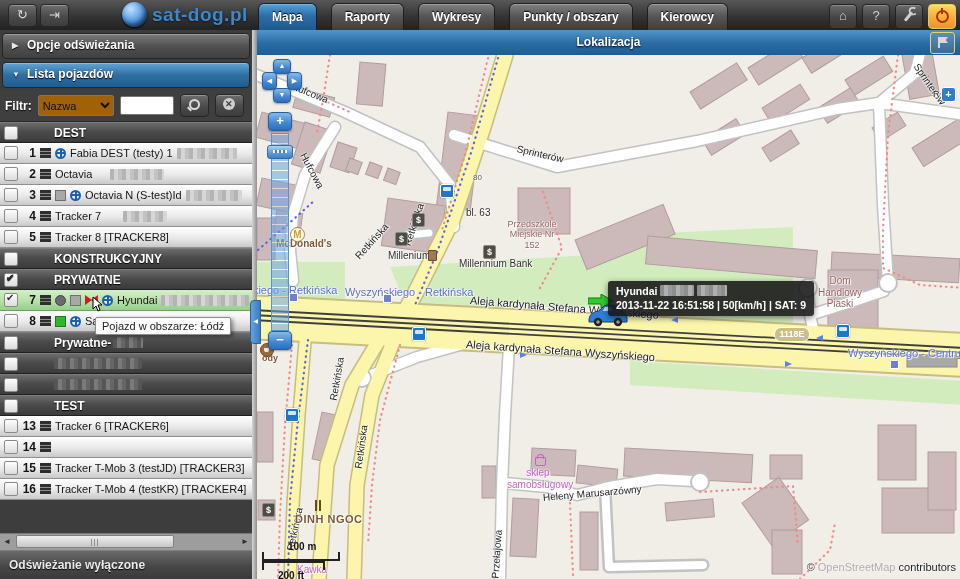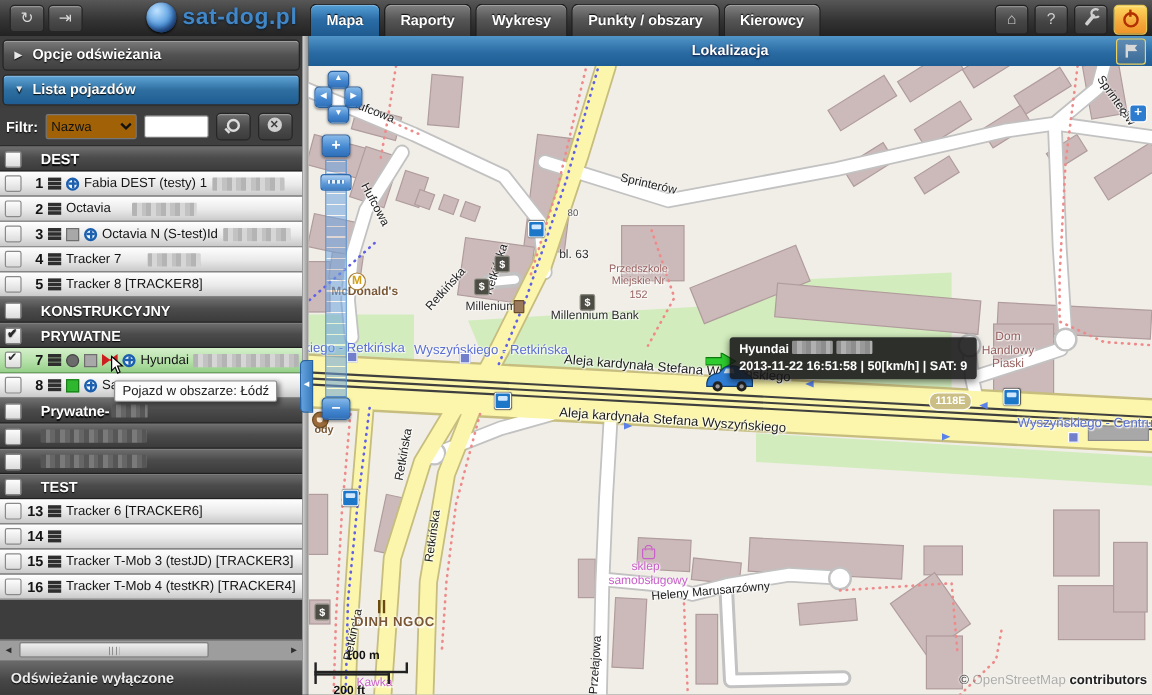--- a/index.html
+++ b/index.html
@@ -12,21 +12,21 @@
   .tb-btn{position:absolute;top:4px;width:27px;height:21px;border-radius:4px;cursor:pointer;
           background:linear-gradient(#6e6e6e,#4a4a4a 55%,#3c3c3c);border:1px solid #262626;
           box-shadow:inset 0 1px 0 rgba(255,255,255,.28);color:#d8d8d8;font-size:13px;
           text-align:center;line-height:20px}
   .logo{position:absolute;left:122px;top:2px;display:flex;align-items:center;gap:5px}
   .globe-ic{width:25px;height:25px;border-radius:50%;
             background:radial-gradient(circle at 35% 28%,#bfe2ff,#4f97dd 55%,#17477f);
             box-shadow:inset -2px -3px 5px rgba(0,0,40,.55),0 1px 2px #000}
   .logo-text{font-size:19px;font-weight:bold;color:#4186c6;text-shadow:0 1px 2px #0a1a2a;letter-spacing:.5px}
 
-  .tabs{position:absolute;left:258px;top:3px;display:flex;gap:3px}
+  .tabs{position:absolute;left:258px;top:3px;display:flex;gap:14px}
   .tab{height:27px;padding:0 13px;border-radius:6px 6px 0 0;cursor:pointer;
        background:linear-gradient(#818181,#565656 45%,#3b3b3b);border:1px solid #1e1e1e;border-bottom:none;
        box-shadow:inset 0 1px 0 rgba(255,255,255,.25);
        color:#fff;font-weight:bold;font-size:12px;line-height:26px;text-shadow:0 -1px 1px #000}
   .tab.active{background:linear-gradient(#55a0d8,#2c6da7 45%,#1c588d)}
 
   .right-btns{position:absolute;right:4px;top:4px;display:flex;gap:5px}
   .rb{width:26px;height:23px;border-radius:4px;cursor:pointer;position:relative;
       background:linear-gradient(#6b6b6b,#454545 55%,#383838);border:1px solid #222;
       box-shadow:inset 0 1px 0 rgba(255,255,255,.25);
@@ -68,21 +68,21 @@
             box-shadow:inset 0 1px 0 rgba(255,255,255,.28)}
   .mag-ic{position:absolute;left:8px;top:4px;width:7px;height:7px;border:2px solid #ddd;border-radius:50%}
   .mag-ic:after{content:"";position:absolute;left:-4px;top:7px;width:5px;height:2px;background:#ddd;transform:rotate(45deg)}
   .clr-ic{position:absolute;left:7px;top:3px;width:12px;height:12px;border-radius:50%;background:#cfcfcf;color:#3c3c3c;
           font-size:9px;font-weight:bold;text-align:center;line-height:12px}
 
   .vlist{position:absolute;left:0;top:92px;width:252px}
   .row{height:21px;display:flex;align-items:center;gap:4px;padding:0 0 0 4px;box-sizing:border-box;font-size:11px;cursor:pointer}
   .row.group{background:linear-gradient(#6c6c6c,#4b4b4b 45%,#3b3b3b);border-top:1px solid #7d7d7d;border-bottom:1px solid #1f1f1f;
              color:#fff;font-weight:bold;font-size:12px;text-shadow:0 1px 1px #000}
-  .row.group .glabel{margin-left:12px}
+  .row.group .glabel{margin-left:32px}
   .row.veh{background:linear-gradient(#ffffff,#e9e9e9 55%,#c9c9c9);border-bottom:1px solid #8f8f8f;color:#141414}
   .row.veh.hl{background:linear-gradient(#d4efca,#b5e1a9 55%,#95cf89);border-bottom:1px solid #6da361}
   .cb{flex:none;width:12px;height:12px;background:linear-gradient(#fdfdfd,#dcdcdc);border:1px solid #8a8a8a;border-radius:2px;position:relative}
   .cb.checked:after{content:"✔";position:absolute;left:1px;top:-2px;font-size:10px;color:#2c2c2c}
   .num{flex:none;font-weight:bold;font-size:12px;min-width:14px;text-align:right}
   .ham{flex:none;width:11px;height:2.2px;background:#2e2e2e;box-shadow:0 3.5px 0 #2e2e2e,0 7px 0 #2e2e2e;margin-top:-7px}
   .ic-circle{flex:none;width:9px;height:9px;border-radius:50%;background:#6b6b6b;border:1px solid #454545}
   .ic-square{flex:none;width:9px;height:9px;background:#a8a8a8;border:1px solid #6f6f6f}
   .ic-square.green{background:#2fb72f;border-color:#1a7d1a}
   .ic-flag{flex:none;width:13px;height:10px;position:relative}
@@ -171,21 +171,21 @@
            background:linear-gradient(#b2d2f2,#5d99d9 60%,#3f7fc4);border:1px solid #2d6bb0;border-radius:3px}
   .zhandle:after{content:"";position:absolute;left:5px;top:4px;right:5px;height:3px;
                  background:repeating-linear-gradient(90deg,#e8f2fc 0 2px,#4a80bc 2px 4px)}
 
   .scalebox{position:absolute;left:5px;top:486px;z-index:8;color:#111;font-size:10px;font-weight:bold}
   .scale-m{width:74px;height:7px;border:2px solid #222;border-top:none}
   .scale-ft{width:59px;height:7px;border:2px solid #222;border-bottom:none}
   .attrib{position:absolute;right:4px;bottom:6px;z-index:8;font-size:11px;color:#444;
           text-shadow:0 0 2px #fff,0 0 3px #fff}
   .attrib .mid{opacity:.38}
-  .attrib .bold{font-weight:bold;color:#222}
+  .attrib .bold{font-weight:normal;color:#222}
 </style>
 </head>
 <body>
 
 <div class="topbar">
   <div class="tb-btn" style="left:8px">↻</div>
   <div class="tb-btn" style="left:40px">⇥</div>
   <div class="logo">
     <span class="globe-ic"></span>
     <span class="logo-text">sat-dog.pl</span>

